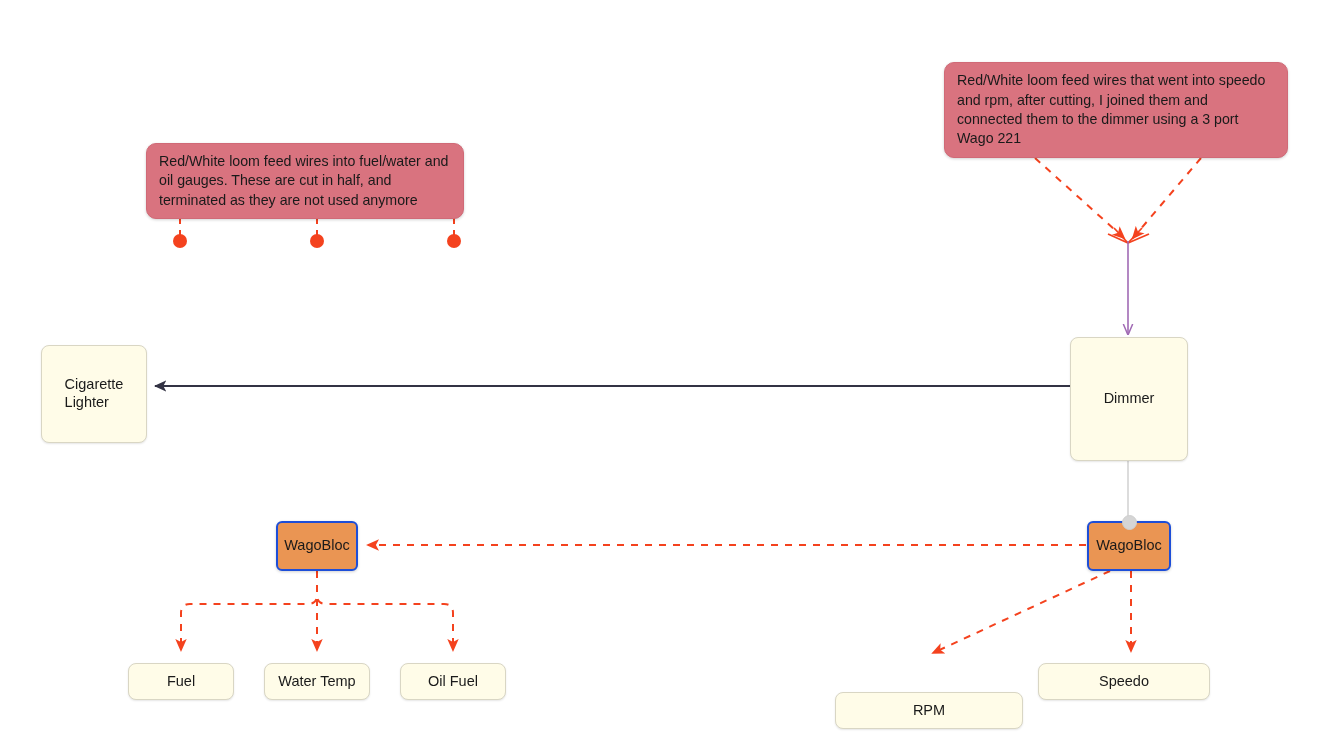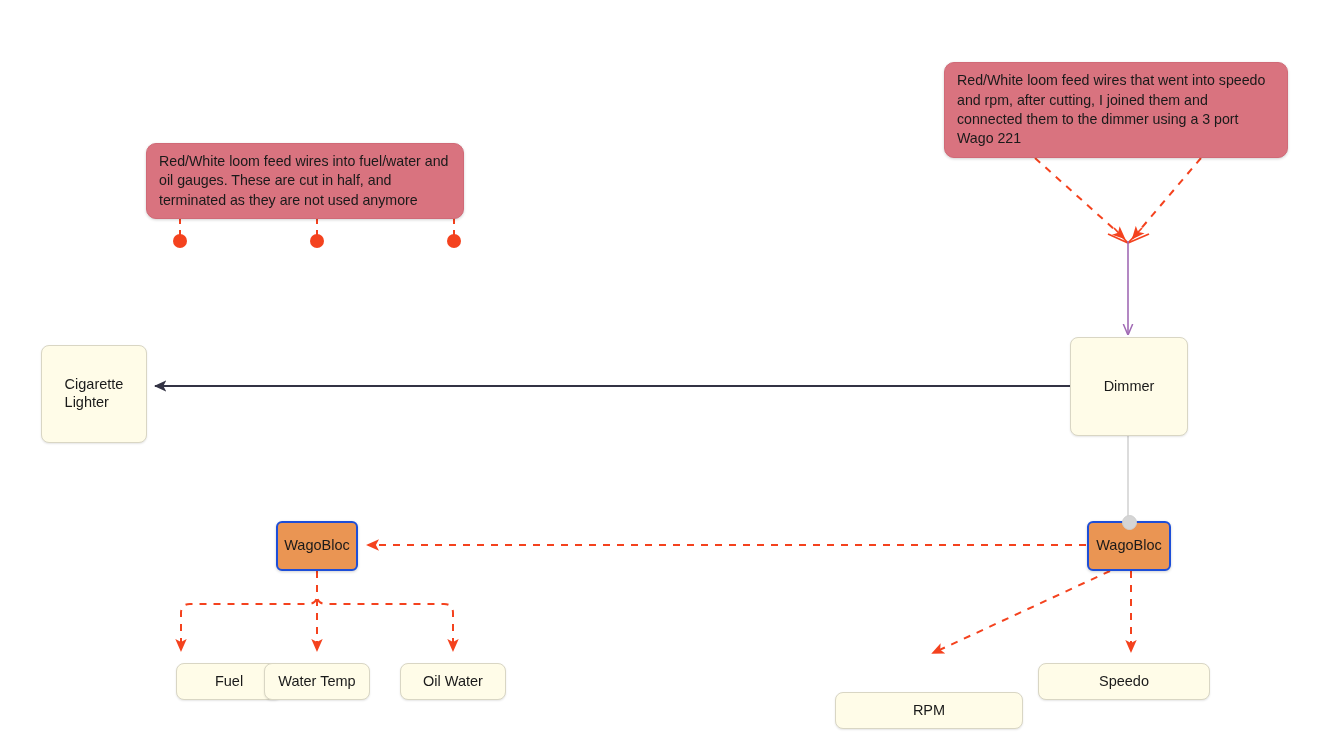--- a/index.html
+++ b/index.html
@@ -156,43 +156,43 @@
 
   <div class="term-dot" style="left:173px; top:234px;"></div>
   <div class="term-dot" style="left:310px; top:234px;"></div>
   <div class="term-dot" style="left:447px; top:234px;"></div>
 
   <div class="node node-default" style="left:41px; top:345px; width:106px; height:98px;">
     <span class="node-label">Cigarette
 Lighter</span>
   </div>
 
-  <div class="node node-default" style="left:1070px; top:337px; width:118px; height:99px;">
+  <div class="node node-default" style="left:1070px; top:337px; width:118px; height:124px;">
     <span class="node-label">Dimmer</span>
   </div>
 
   <div class="node node-wago" style="left:276px; top:521px; width:82px; height:50px;">
     <span class="node-label">WagoBloc</span>
   </div>
 
   <div class="node node-wago" style="left:1087px; top:521px; width:84px; height:50px;">
     <span class="node-label">WagoBloc</span>
   </div>
   <div class="handle-dot" style="left:1122px; top:515px;"></div>
 
-  <div class="node node-default" style="left:128px; top:663px; width:106px; height:37px;margin-left:48px;">
+  <div class="node node-default" style="left:128px; top:663px; width:106px; height:37px;">
     <span class="node-label">Fuel</span>
   </div>
 
   <div class="node node-default" style="left:264px; top:663px; width:106px; height:37px;">
     <span class="node-label">Water Temp</span>
   </div>
 
   <div class="node node-default" style="left:400px; top:663px; width:106px; height:37px;">
-    <span class="node-label">Oil Water</span>
+    <span class="node-label">Oil Fuel</span>
   </div>
 
   <div class="node node-default" style="left:835px; top:692px; width:188px; height:37px;">
     <span class="node-label">RPM</span>
   </div>
 
   <div class="node node-default" style="left:1038px; top:663px; width:172px; height:37px;">
     <span class="node-label">Speedo</span>
   </div>
 

